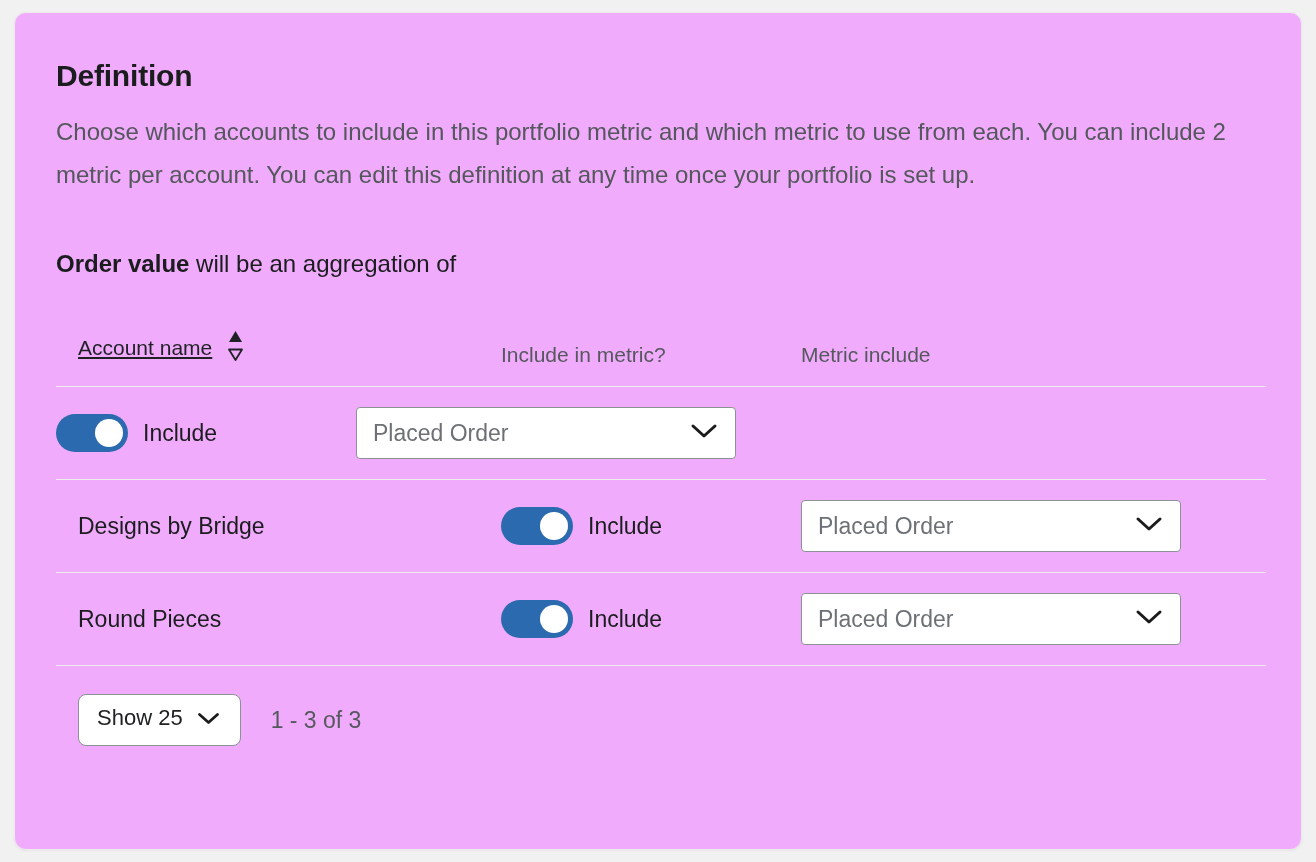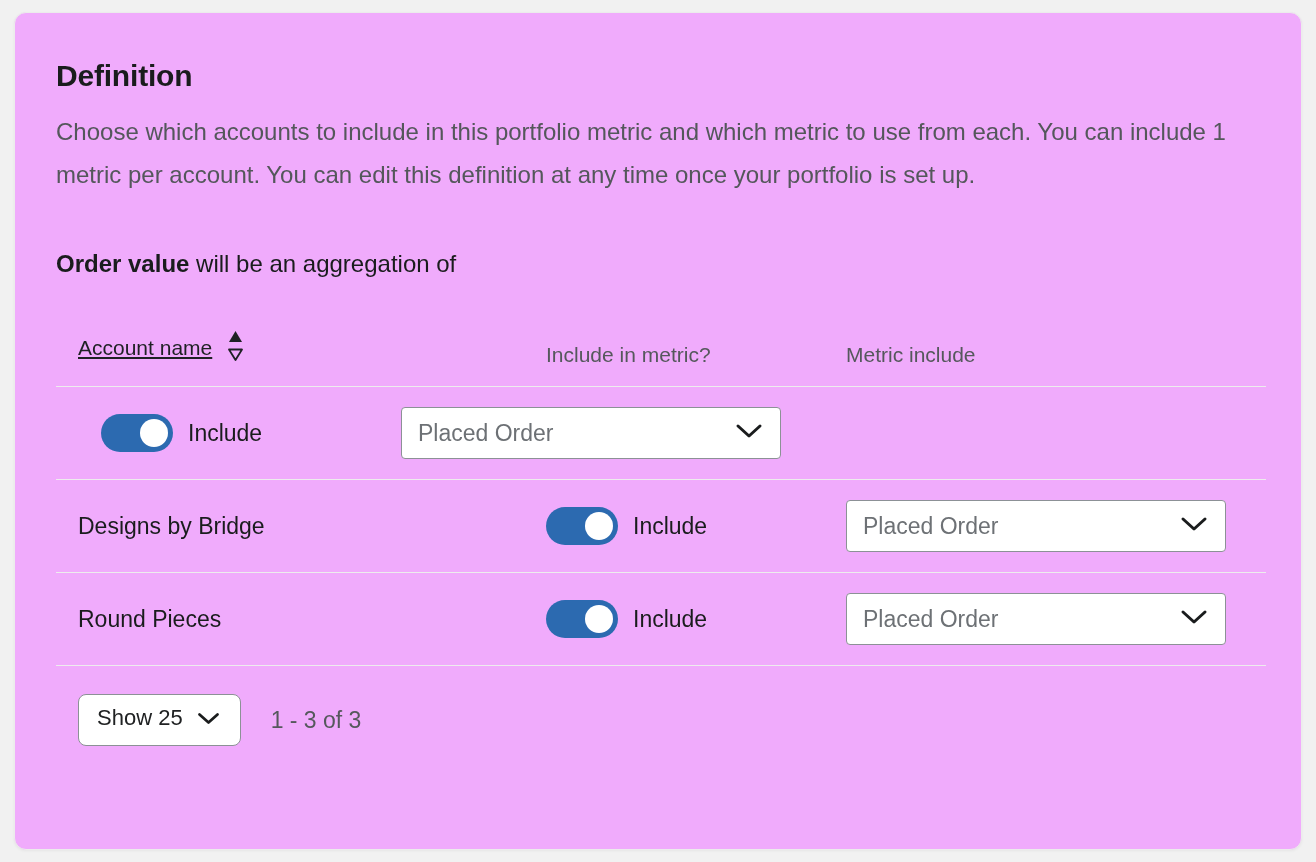--- a/index.html
+++ b/index.html
@@ -43,21 +43,21 @@
   .agg-line .metric-name { font-weight: 700; }
 
   .table { width: 1210px; }
   .thead {
     display: flex;
     align-items: flex-end;
     padding-bottom: 19px;
     border-bottom: 1px solid #ededed;
   }
   .col-account { width: 445px; padding-left: 22px; }
-  .col-include { width: 300px; margin-left: 45px; }
+  .col-include { width: 300px; }
   .col-metric  { flex: 1; }
   .th {
     font-size: 21px;
     color: #55585c;
   }
   .th.sortable-head {
     display: inline-flex;
     align-items: center;
     gap: 15px;
     color: #1f2124;
@@ -137,21 +137,21 @@
     color: #55585c;
   }
 </style>
 </head>
 <body>
 
 <div class="card">
 
   <div class="page-title">Definition</div>
 
-  <div class="page-desc">Choose which accounts to include in this portfolio metric and which metric to use from each. You can include 1 metric per account. You can edit this definition at any time once your portfolio is set up.</div>
+  <div class="page-desc">Choose which accounts to include in this portfolio metric and which metric to use from each. You can include 2 metric per account. You can edit this definition at any time once your portfolio is set up.</div>
 
   <div class="agg-line">
     <span class="metric-name">Order value</span><span> will be an aggregation of</span>
   </div>
 
   <div class="table">
 
     <div class="thead">
       <div class="col-account">
         <span class="th sortable-head">

